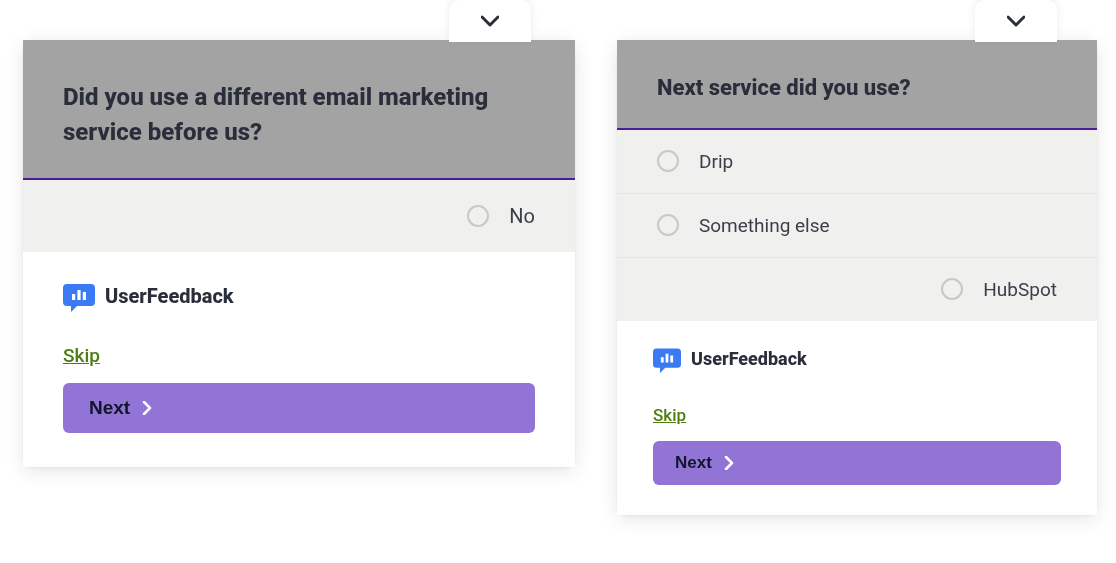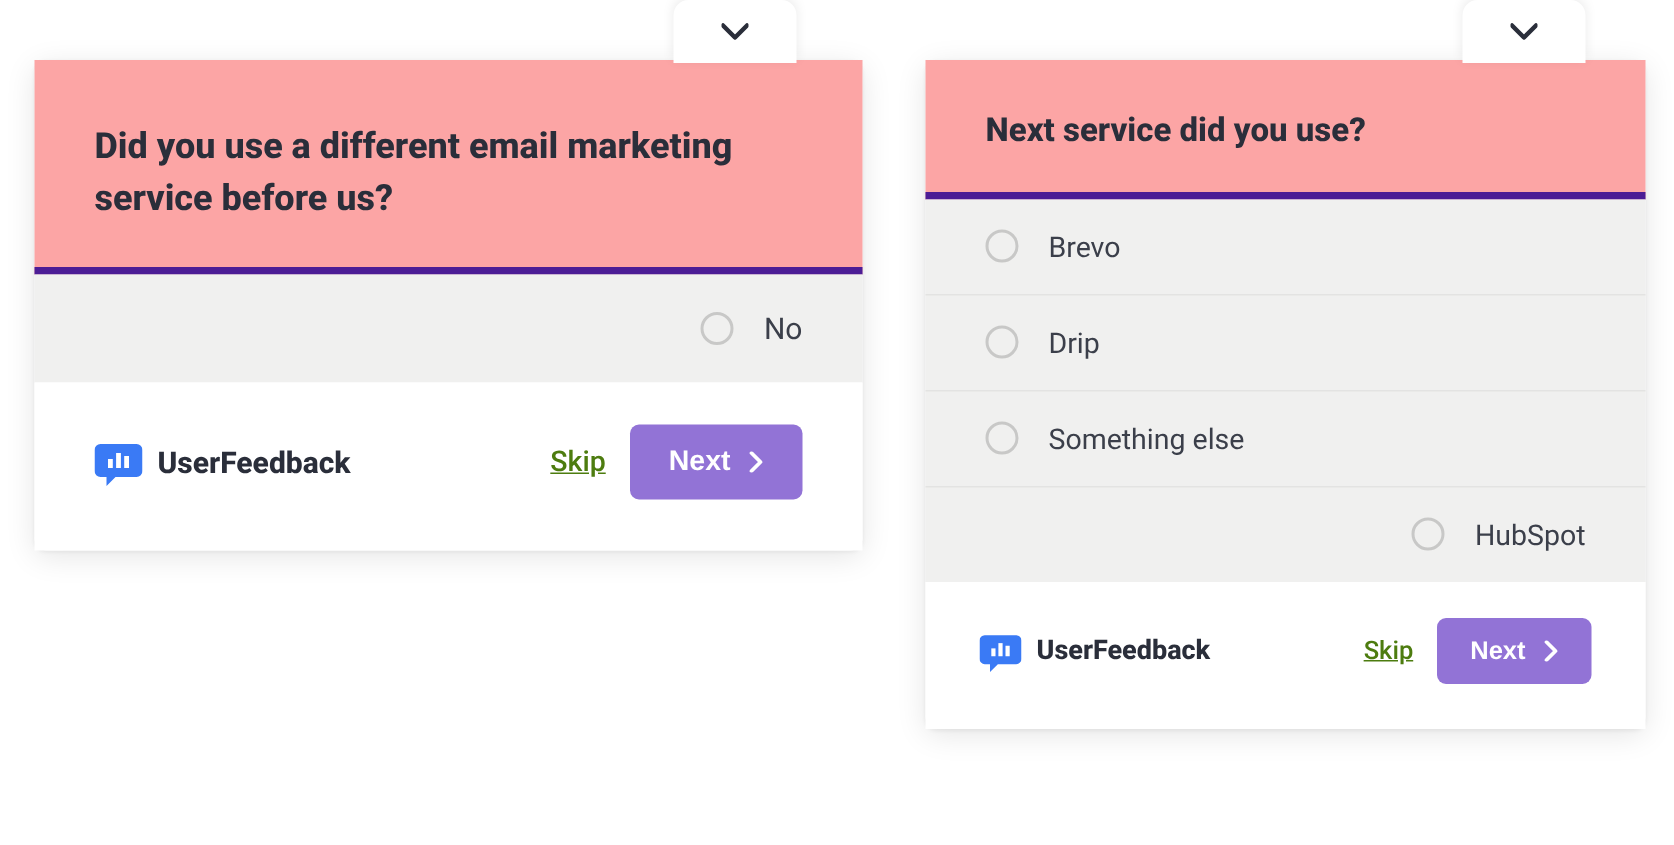--- a/index.html
+++ b/index.html
@@ -48,22 +48,22 @@
     .survey-card.right .tab-handle {
       right: 40px;
     }
     .chevron-down {
       width: 18px;
       height: 12px;
       display: block;
     }
     .question-header {
       padding: 40px 40px 28px 40px;
-      background: #fca5a5;
-      border-bottom: 5px solid #4c1d95;
+      background: #a3a3a3;
+      border-bottom: 2px solid #4c1d95;
     }
     .survey-card.right .question-header {
       padding: 32px 40px 24px 40px;
     }
     .question-title {
       font-size: 24px;
       font-weight: 800;
       line-height: 1.45;
       color: #2a2e3a;
     }
@@ -94,24 +94,24 @@
     .radio-circle {
       width: 22px;
       height: 22px;
       border-radius: 50%;
       border: 2.5px solid #c8c8c7;
       background: transparent;
       flex-shrink: 0;
     }
     .footer {
       display: flex;
-      align-items: center;
       padding: 28px 40px 34px 40px;
       background: #fff;
       gap: 16px;
+      flex-direction: column;
     }
     .survey-card.right .footer {
       padding: 24px 36px 30px 36px;
     }
     .brand {
       display: flex;
       align-items: center;
       gap: 10px;
       font-weight: 800;
       font-size: 20px;
@@ -135,21 +135,21 @@
       color: #4d7c0f;
       text-decoration: underline;
       cursor: pointer;
       font-weight: 500;
     }
     .survey-card.right .skip-link {
       font-size: 17px;
     }
     .next-btn {
       background: #9273d6;
-      color: #ffffff;
+      color: #0f172a;
       border: none;
       border-radius: 6px;
       padding: 14px 26px;
       font-size: 19px;
       font-weight: 700;
       display: flex;
       align-items: center;
       gap: 12px;
       cursor: pointer;
     }
@@ -207,24 +207,20 @@
     <svg class="chevron-down" viewBox="0 0 18 12">
         <path d="M1 2 L9 10 L17 2" fill="none" stroke="#2a2e3a" stroke-width="3" stroke-linecap="round" stroke-linejoin="round"></path>
       </svg>
   </div>
   <div class="question-header">
     <h2 class="question-title">Next service did you use?</h2>
   </div>
   <div class="options-list">
     <div class="option-row">
       <span class="radio-circle"></span>
-      <span>Brevo</span>
-    </div>
-    <div class="option-row">
-      <span class="radio-circle"></span>
       <span>Drip</span>
     </div>
     <div class="option-row">
       <span class="radio-circle"></span>
       <span>Something else</span>
     </div>
     <div class="option-row">
       <span class="radio-circle"></span>
       <span>HubSpot</span>
     </div>

